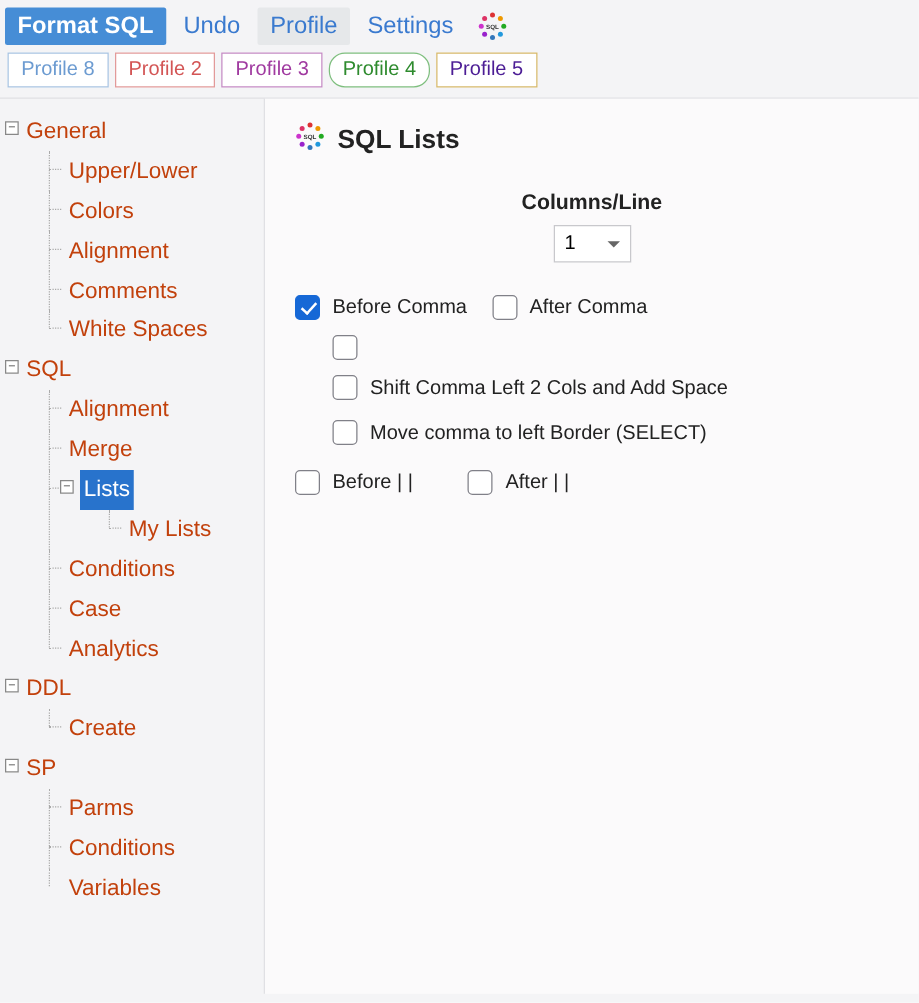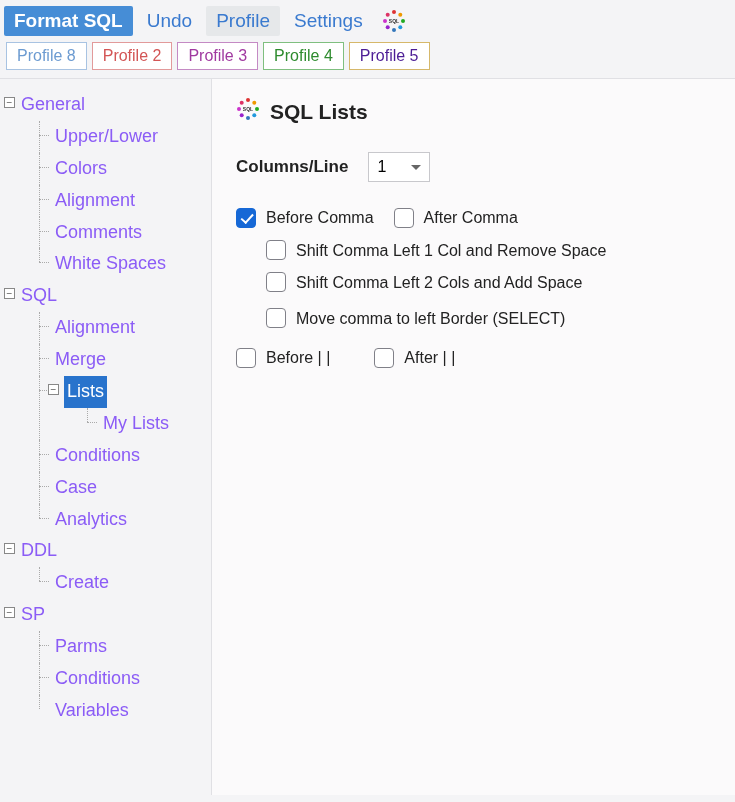--- a/index.html
+++ b/index.html
@@ -10,41 +10,41 @@
 .toolbar-btn.primary { background: #468dd6; color: #fff; font-weight: bold; }
 .toolbar-btn.link { color: #3a7acf; background: transparent; }
 .toolbar-btn.link.hov { background: #e6e8ea; }
 .toolbar-icon { width: 26px; height: 26px; display: flex; align-items: center; justify-content: center; margin-left: 4px; }
 
 .profile-bar { padding: 4px 6px 8px; display: flex; gap: 5px; border-bottom: 1px solid #e0e0e4; }
 .profile-tab { padding: 4px 10px; font-size: 16px; border: 1px solid; background: #fff; cursor: pointer; }
 .p1 { color: #6c9bd1; border-color: #a8c3e2; }
 .p2 { color: #d35555; border-color: #e29a9a; }
 .p3 { color: #a03aa0; border-color: #c48ac4; }
-.p4 { color: #2e8b2e; border-color: #7fbf7f; }
+.p4 { color: #2e8b2e; border-color: #7fbf7f; border-radius: 13px; }
 .p5 { color: #4c1d95; border-color: #d6b86a; }
 
 .main { display: flex; height: calc(100% - 86px); }
 .sidebar { width: 212px; border-right: 1px solid #e0e0e4; padding: 10px 4px 4px 4px; overflow-y: auto; }
 .content { flex: 1; background: #fbfafb; padding: 18px 24px; }
 
 .tree { list-style: none; }
 .tree-node { position: relative; padding-left: 14px; }
 .tree-children { list-style: none; padding-left: 16px; }
-.tree-label { color: #8b5cf6; font-size: 18px; cursor: pointer; padding: 2px 3px; display: inline-block; line-height: 1.55; }
+.tree-label { color: #c2410c; font-size: 18px; cursor: pointer; padding: 2px 3px; display: inline-block; line-height: 1.55; }
 .tree-label.selected { background: #2873cc; color: #fff; }
 .toggle { width: 11px; height: 11px; border: 1px solid #888; color: #555; font-size: 10px; line-height: 9px; text-align: center; display: inline-block; position: absolute; left: 0; top: 8px; background: #fff; cursor: pointer; }
 .ln { position: absolute; border-left: 1px dotted #aaa; left: 5px; top: 0; bottom: 0; }
 .hln { position: absolute; border-top: 1px dotted #aaa; left: 5px; width: 10px; top: 14px; }
 .leaf { position: relative; padding-left: 18px; }
 
 .page-title { display: flex; align-items: center; gap: 10px; margin-bottom: 26px; }
 .page-title-text { font-size: 21px; font-weight: bold; color: #222; }
 
-.form-row { display: flex; align-items: center; gap: 20px; margin-bottom: 26px; }
+.form-row { display: flex; align-items: center; gap: 8px; margin-bottom: 26px; flex-direction: column; }
 .form-label { font-size: 17px; font-weight: bold; color: #222; }
 .select { width: 62px; height: 30px; border: 1px solid #c8c8cc; background: #fff; padding: 2px 22px 2px 8px; font-size: 16px; position: relative; display: inline-flex; align-items: center; }
 .select::after { content: ""; position: absolute; right: 8px; top: 12px; border: 5px solid transparent; border-top-color: #666; }
 
 .check-row { display: flex; align-items: flex-end; gap: 10px; margin-bottom: 12px; font-size: 16px; color: #222; }
 .check-row.indent1 { padding-left: 30px; }
 .check-row.gap-pipe { gap: 44px; padding-top: 8px; }
 .checkbox { width: 20px; height: 20px; border: 1.5px solid #808088; border-radius: 4px; background: #fff; display: inline-flex; align-items: center; justify-content: center; flex-shrink: 0; cursor: pointer; }
 .checkbox.checked { background: #1668d6; border-color: #1668d6; }
 .checkbox.checked::after { content: ""; width: 5px; height: 10px; border: solid #fff; border-width: 0 2.5px 2.5px 0; transform: rotate(42deg) translateY(-1px); }
@@ -169,21 +169,20 @@
         <span>Before Comma</span>
       </span>
       <span class="chk-pair" style="margin-left:10px">
         <span class="checkbox"></span>
         <span>After Comma</span>
       </span>
     </div>
 
     <div class="check-row indent1">
       <span class="checkbox"></span>
-      <span>Shift Comma Left 1 Col and Remove Space</span>
     </div>
     <div class="check-row indent1">
       <span class="checkbox"></span>
       <span>Shift Comma Left 2 Cols and Add Space</span>
     </div>
 
     <div class="check-row indent1" style="margin-top:16px">
       <span class="checkbox"></span>
       <span>Move comma to left Border (SELECT)</span>
     </div>

